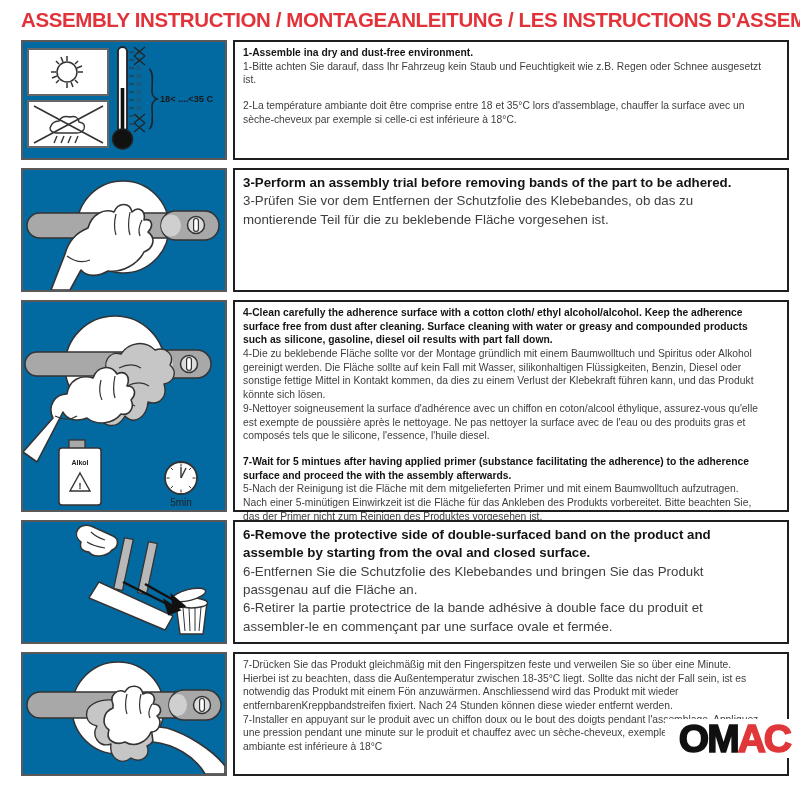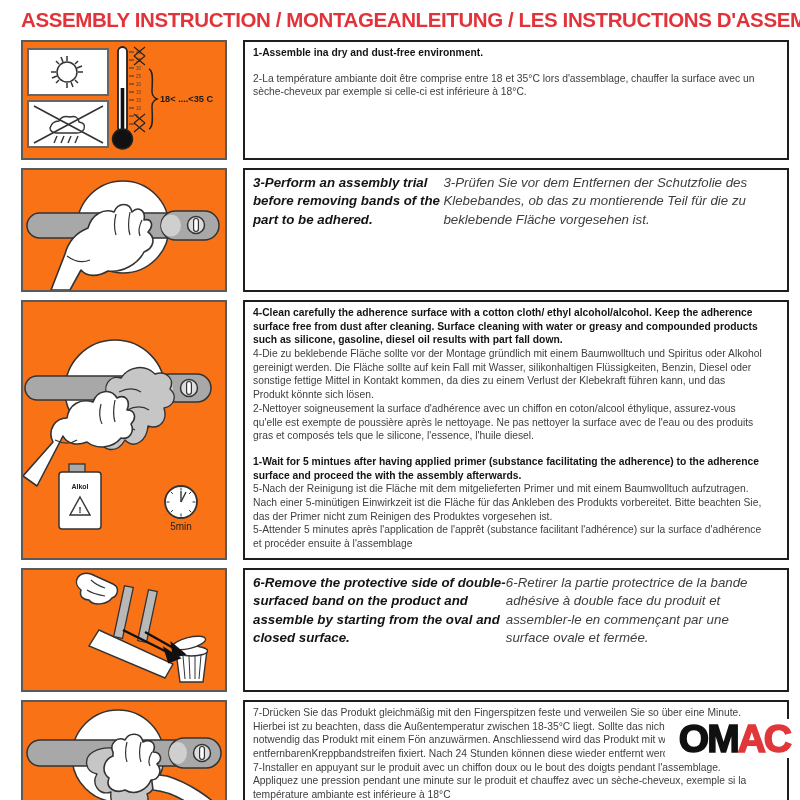--- a/index.html
+++ b/index.html
@@ -2,24 +2,24 @@
 <html><head>
 <meta charset="utf-8">
 <style>
   html,body{margin:0;padding:0;background:#fff;width:800px;height:800px;overflow:hidden;
     font-family:"Liberation Sans","DejaVu Sans",sans-serif;}
   .page{position:relative;width:800px;height:800px;background:#fff;}
   .title{margin:8px 21px 8px 21px;color:#e2333a;font-weight:800;font-size:20.5px;
     letter-spacing:-0.4px;white-space:nowrap;text-align:center;}
   .row{display:flex;margin:0 11px 8px 21px;}
   .figbox{width:206px;min-width:206px;box-sizing:border-box;border:2px solid #5a5a5a;
-    background:#f97316;margin-right:16px;overflow:hidden;}
+    background:#0369a1;margin-right:6px;overflow:hidden;}
   .txtbox{flex:1;box-sizing:border-box;border:2px solid #1e1e1e;padding:4px 24px 4px 8px;background:#fff;}
-  .txtbox.center{display:flex;justify-content:flex-start;font-style:italic;}
-  .h120{height:120px}.h124{height:124px}.h212{height:260px}
+  .txtbox.center{display:flex;flex-direction:column;justify-content:flex-start;}
+  .h120{height:120px}.h124{height:124px}.h212{height:212px}
   p{margin:0;}
   .sm{font-size:10.3px;line-height:1.33;color:#3e3e3e;}
   .sm.b{font-weight:700;color:#141414;}
   .lg{font-size:13.3px;line-height:1.38;color:#3e3e3e;}
   .lg.b{font-weight:700;color:#141414;}
   .gap{height:12px;}
   svg{display:block;width:100%;height:100%;}
   .logo{position:absolute;top:711px;right:10px;background:#fff;padding:0 0 0 14px;
     font-weight:800;font-size:39px;letter-spacing:-2px;line-height:1;
     -webkit-text-stroke:1.6px currentColor;display:flex;}
@@ -99,20 +99,21 @@
             <path d="M111,72 l11,9 M122,72 l-11,9"></path>
             <path d="M111,81 l11,9 M122,81 l-11,9"></path>
           </g>
           <path d="M126,27 C131,29 129,42 129,50 C129,55 134,57 134,57 C134,57 129,59 129,64 C129,72 131,85 126,87" fill="none" stroke="#222" stroke-width="1.5"></path>
           <text x="137" y="60" font-size="9.2" font-weight="bold" fill="#1a1a1a" font-family="Liberation Sans,sans-serif">18&lt; ....&lt;35 C</text>
         </g>
       </svg>
     </div>
     <div class="txtbox h120">
       <p class="sm b">1-Assemble ina dry and dust-free environment.</p>
+      <p class="sm">1-Bitte achten Sie darauf, dass Ihr Fahrzeug kein Staub und Feuchtigkeit wie z.B. Regen oder Schnee ausgesetzt ist.</p>
       <div class="gap"></div>
       <p class="sm">2-La température ambiante doit être comprise entre 18 et 35°C lors d'assemblage, chauffer la surface avec un sèche-cheveux par exemple si celle-ci est inférieure à 18°C.</p>
     </div>
   </div>
 
   <div class="row">
     <div class="figbox h124">
       <svg viewBox="0 0 202 120">
         <circle cx="100" cy="57" r="46" fill="#fff" stroke="#333" stroke-width="1.5"></circle>
         <g>
@@ -187,23 +188,23 @@
           </g>
           <line x1="158" y1="176" x2="158" y2="165" stroke="#333" stroke-width="1.4"></line>
           <line x1="158" y1="176" x2="163" y2="166" stroke="#333" stroke-width="1.4"></line>
           <text x="158" y="204" font-size="10" fill="#222" text-anchor="middle" font-family="Liberation Sans,sans-serif">5min</text>
         </g>
       </svg>
     </div>
     <div class="txtbox h212">
       <p class="sm b">4-Clean carefully the adherence surface with a cotton cloth/ ethyl alcohol/alcohol. Keep the adherence surface free from dust after cleaning. Surface cleaning with water or greasy and compounded products such as silicone, gasoline, diesel oil results with part fall down.</p>
       <p class="sm">4-Die zu beklebende Fläche sollte vor der Montage gründlich mit einem Baumwolltuch und Spiritus oder Alkohol gereinigt werden. Die Fläche sollte auf kein Fall mit Wasser, silikonhaltigen Flüssigkeiten, Benzin, Diesel oder sonstige fettige Mittel in Kontakt kommen, da dies zu einem Verlust der Klebekraft führen kann, und das Produkt könnte sich lösen.</p>
-      <p class="sm">2-Nettoyer soigneusement la surface d'adhérence avec un chiffon en coton/alcool éthylique, assurez-vous qu'elle est exempte de poussière après le nettoyage. Ne pas nettoyer la surface avec de l'eau ou des produits gras et composés tels que le silicone, l'essence, l'huile diesel.</p>
+      <p class="sm">9-Nettoyer soigneusement la surface d'adhérence avec un chiffon en coton/alcool éthylique, assurez-vous qu'elle est exempte de poussière après le nettoyage. Ne pas nettoyer la surface avec de l'eau ou des produits gras et composés tels que le silicone, l'essence, l'huile diesel.</p>
       <div class="gap"></div>
-      <p class="sm b">1-Wait for 5 mintues after having applied primer (substance facilitating the adherence) to the adherence surface and proceed the with the assembly afterwards.</p>
+      <p class="sm b">7-Wait for 5 mintues after having applied primer (substance facilitating the adherence) to the adherence surface and proceed the with the assembly afterwards.</p>
       <p class="sm">5-Nach der Reinigung ist die Fläche mit dem mitgelieferten Primer und mit einem Baumwolltuch aufzutragen. Nach einer 5-minütigen Einwirkzeit ist die Fläche für das Ankleben des Produkts vorbereitet. Bitte beachten Sie, das der Primer nicht zum Reinigen des Produktes vorgesehen ist.</p>
       <p class="sm">5-Attender 5 minutes après l'application de l'apprêt (substance facilitant l'adhérence) sur la surface d'adhérence et procéder ensuite à l'assemblage</p>
     </div>
   </div>
 
   <div class="row">
     <div class="figbox h124">
       <svg viewBox="0 0 202 120">
         <path d="M76,60 L150,94 L142,108 L66,76 Z" fill="#fff" stroke="#333" stroke-width="1.4"></path>
         <g fill="#b8b8b8" stroke="#333" stroke-width="1.3">
@@ -230,20 +231,21 @@
         <g stroke="#111" stroke-width="2.4" fill="#111">
           <line x1="100" y1="60" x2="148" y2="84"></line>
           <polygon points="156,88 142,79 146,92"></polygon>
           <line x1="122" y1="62" x2="154" y2="80"></line>
           <polygon points="161,84 149,74 151,87"></polygon>
         </g>
       </svg>
     </div>
     <div class="txtbox h124 center">
       <p class="lg b">6-Remove the protective side of double-surfaced band on the product and assemble by starting from the oval and closed surface.</p>
+      <p class="lg">6-Entfernen Sie die Schutzfolie des Klebebandes und bringen Sie das Produkt passgenau auf die Fläche an.</p>
       <p class="lg">6-Retirer la partie protectrice de la bande adhésive à double face du produit et assembler-le en commençant par une surface ovale et fermée.</p>
     </div>
   </div>
 
   <div class="row">
     <div class="figbox h124">
       <svg viewBox="0 0 202 120">
         <circle cx="95" cy="54" r="46" fill="#fff" stroke="#333" stroke-width="1.5"></circle>
         <g>
           <rect x="4" y="38" width="170" height="26" rx="13" fill="#a8a8a8" stroke="#333" stroke-width="1.5"></rect>

